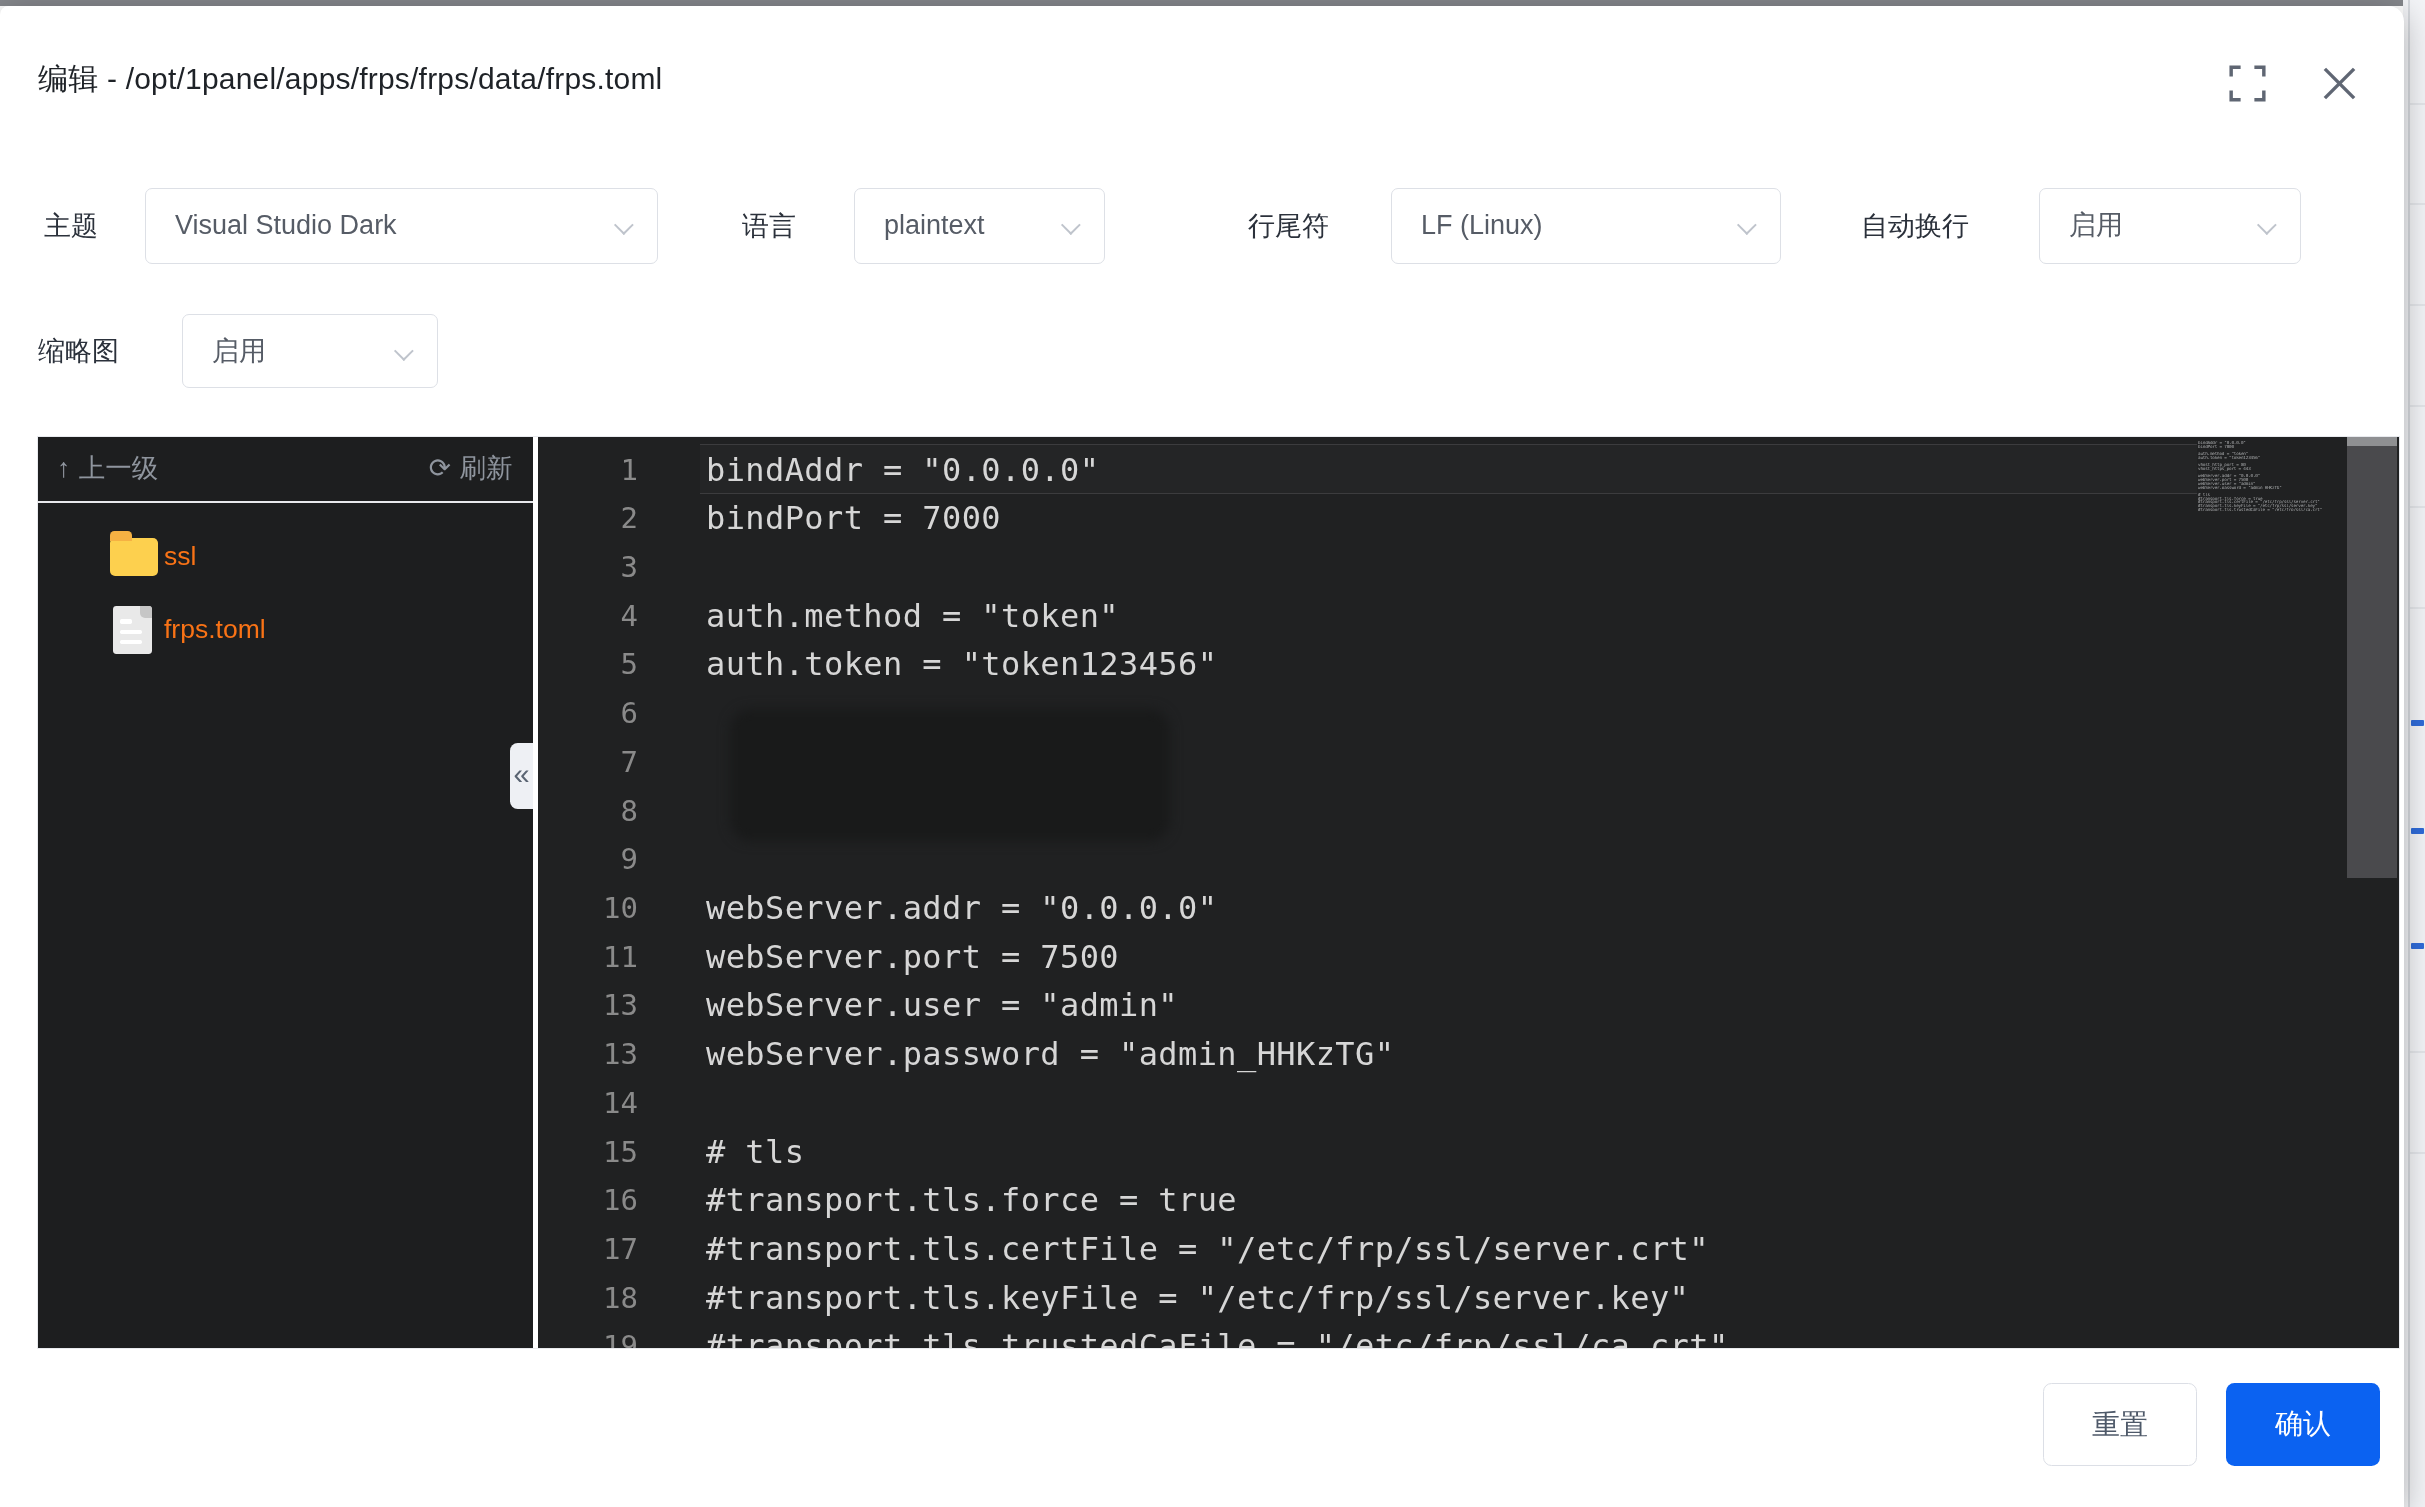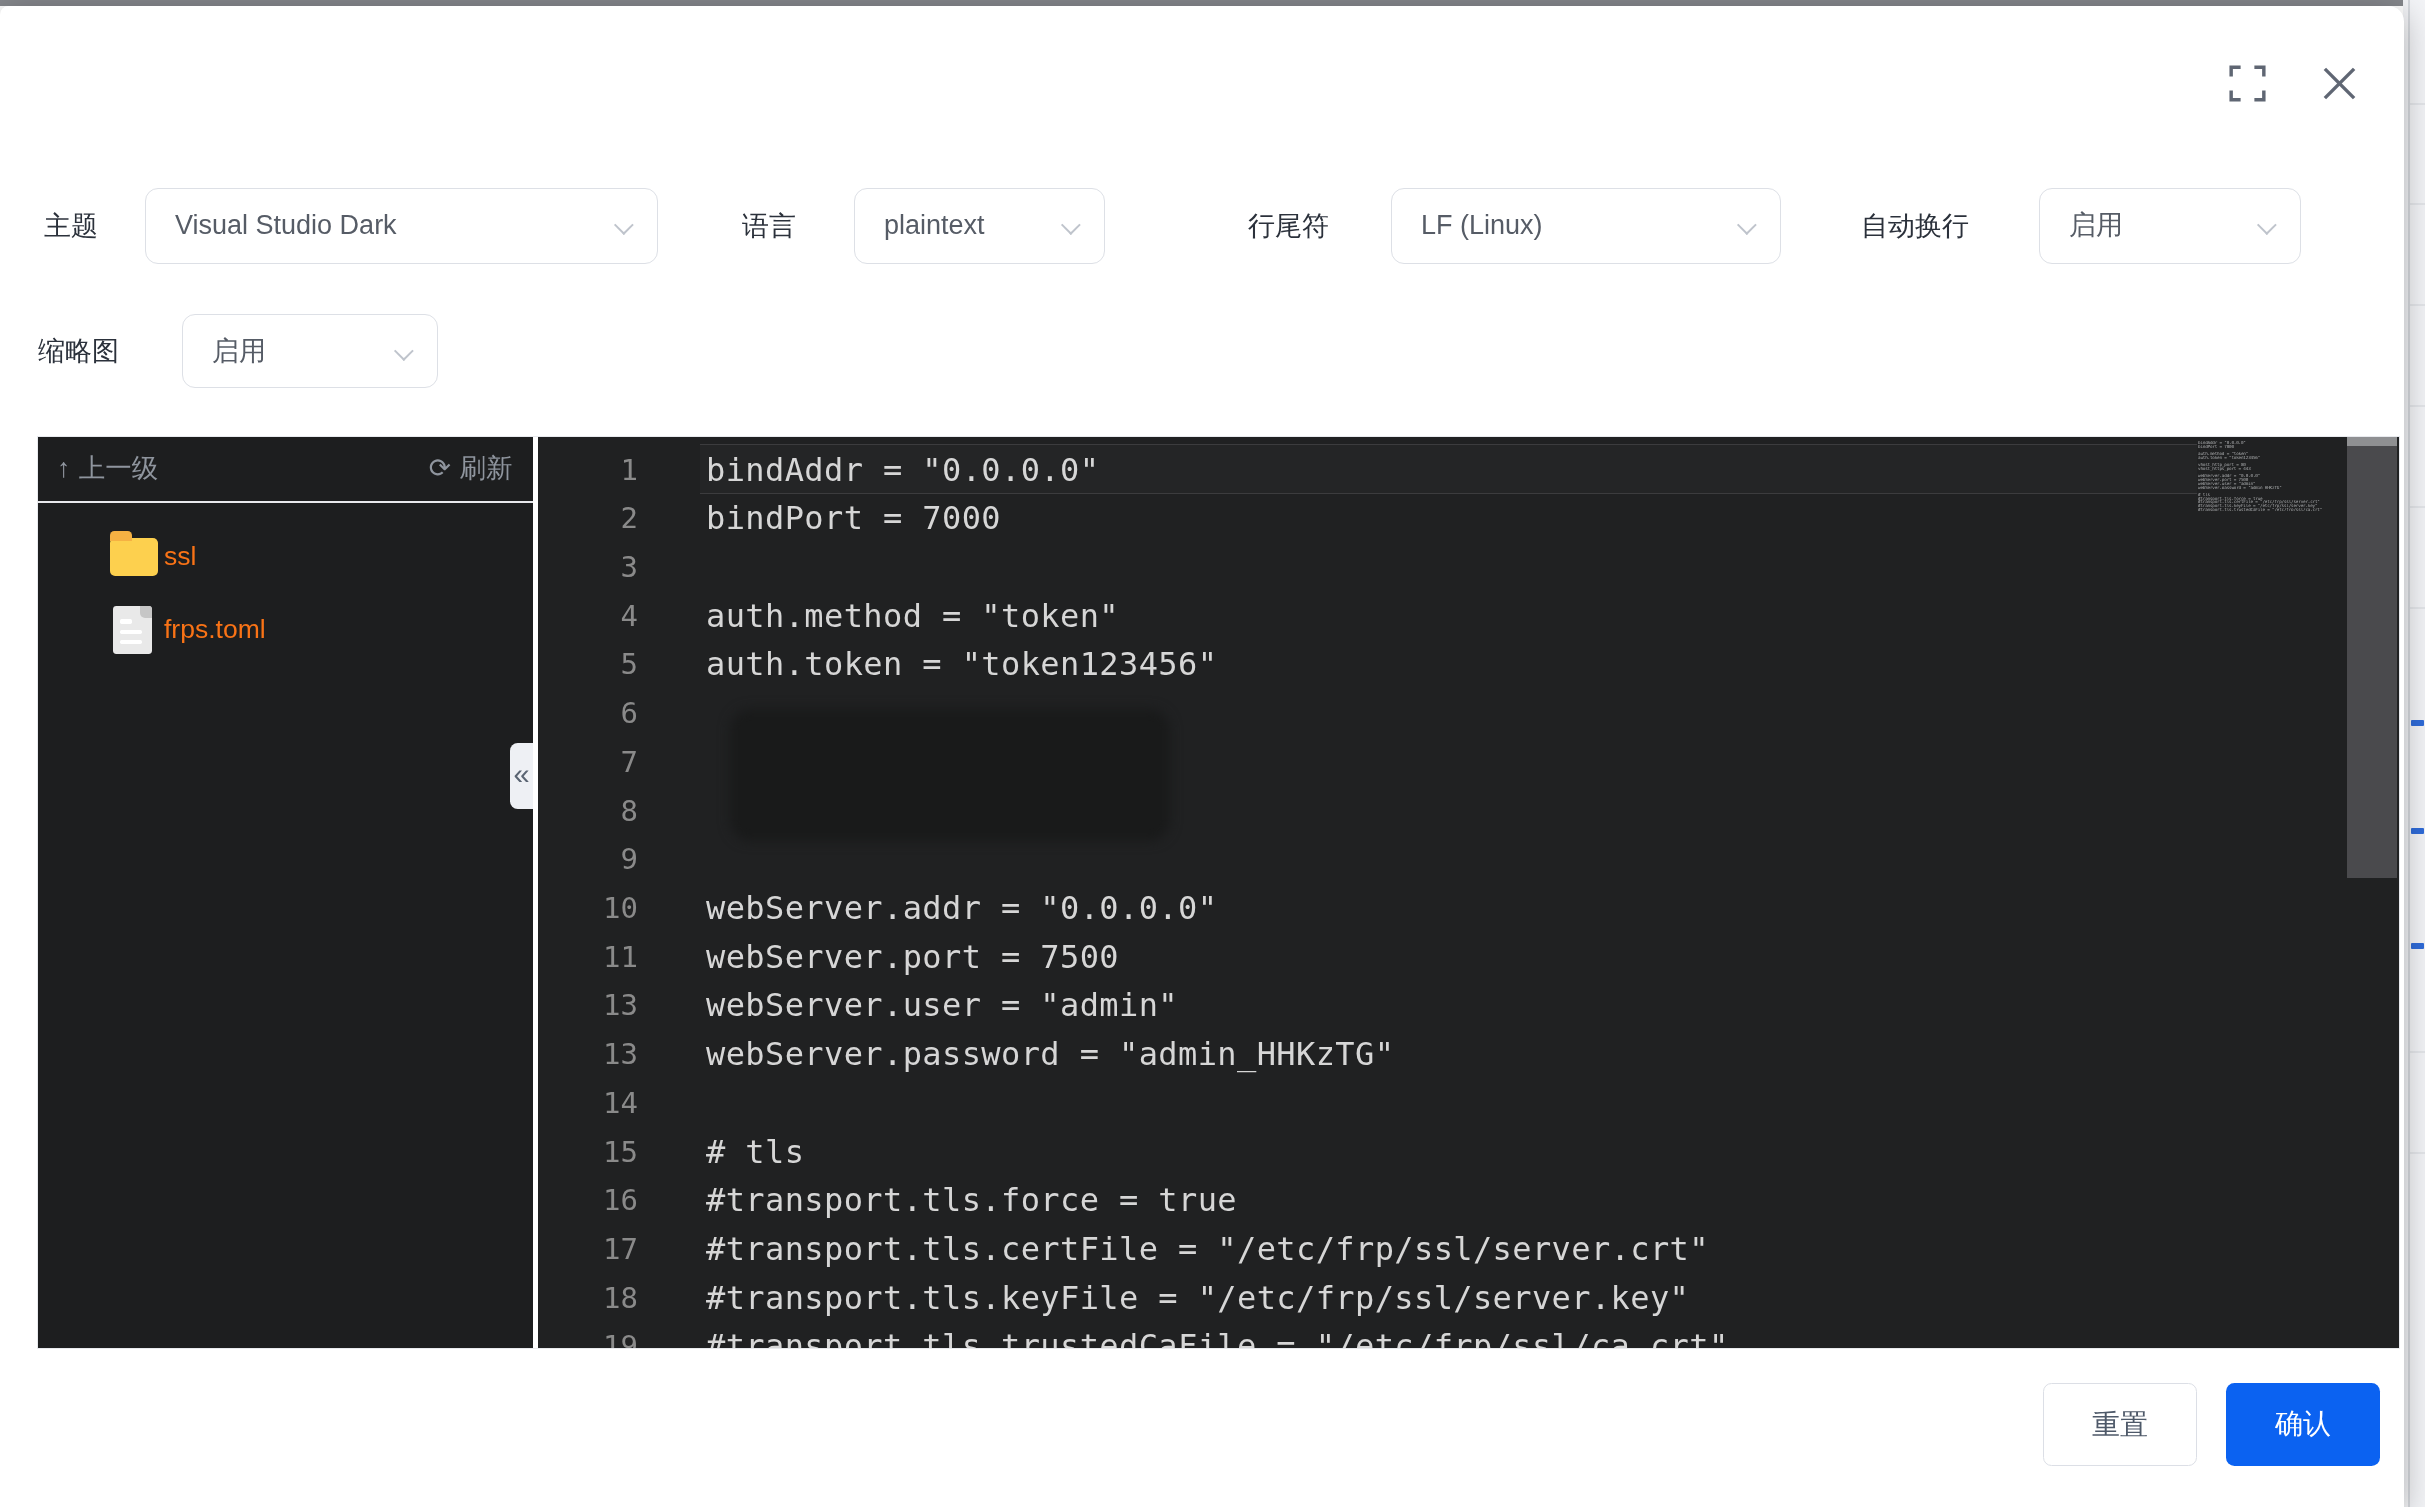--- a/index.html
+++ b/index.html
@@ -19,21 +19,21 @@
 
   .dlg-title { position:absolute; left:38px; top:53px; font-size:30px; color:#1e2227; font-weight:500; letter-spacing:0.2px; }
   .icon-btn { position:absolute; top:56px; width:43px; height:43px; cursor:pointer; }
   .icon-fullscreen { left:2226px; }
   .icon-close { left:2318px; }
   .icon-btn svg { width:100%; height:100%; }
 
   
   .fld-label { position:absolute; font-size:27px; color:#2b313b; }
   .row1 .fld-label { top:182px; line-height:76px; }
-  .select { position:absolute; height:76px; background:#fff; border:1.7px solid #dde0e6; border-radius:13px; cursor:pointer; }
+  .select { position:absolute; height:76px; background:#fff; border:1.7px solid #dde0e6; border-radius:7px; cursor:pointer; }
   .row1 .select { top:182px; }
   .select .sel-val { position:absolute; left:29px; top:0; line-height:73px; font-size:27px; color:#565c66; }
   .select .chev { position:absolute; right:26px; top:29px; width:13.7px; height:13.7px;
                   border-right:2.6px solid #bfc4cc; border-bottom:2.6px solid #bfc4cc; transform:rotate(45deg); }
   .lbl-theme { left:44px; }   .sel-theme { left:145px;  width:513px; }
   .lbl-lang  { left:742px; }  .sel-lang  { left:854px;  width:251px; }
   .lbl-eol   { left:1248px; } .sel-eol   { left:1391px; width:390px; }
   .lbl-wrap  { left:1861px; } .sel-wrap  { left:2039px; width:262px; }
   .lbl-mini  { left:38px; top:308px; line-height:74px; }
   .sel-mini  { left:182px; top:308px; width:256px; height:74px; }
@@ -104,20 +104,21 @@
   <div class="hline" style="top:607px"></div>
   <div class="hline" style="top:1051px"></div>
   <div class="hline" style="top:1152px"></div>
   <div class="bluedash" style="top:720px"></div>
   <div class="bluedash" style="top:828px"></div>
   <div class="bluedash" style="top:943px"></div>
 </div>
 
 <div class="dialog">
 
+  <div class="dlg-title">编辑 - /opt/1panel/apps/frps/frps/data/frps.toml</div>
   <div class="icon-btn icon-fullscreen">
     <svg viewBox="0 0 50 50" fill="none" stroke="#5f6673" stroke-width="4">
       <path d="M6 17 V6 H17"></path>
         <path d="M33 6 H44 V17"></path>
         <path d="M44 33 V44 H33"></path>
         <path d="M17 44 H6 V33"></path>
     </svg>
   </div>
   <div class="icon-btn icon-close">
     <svg viewBox="0 0 50 50" fill="none" stroke="#5f6673" stroke-width="4">

